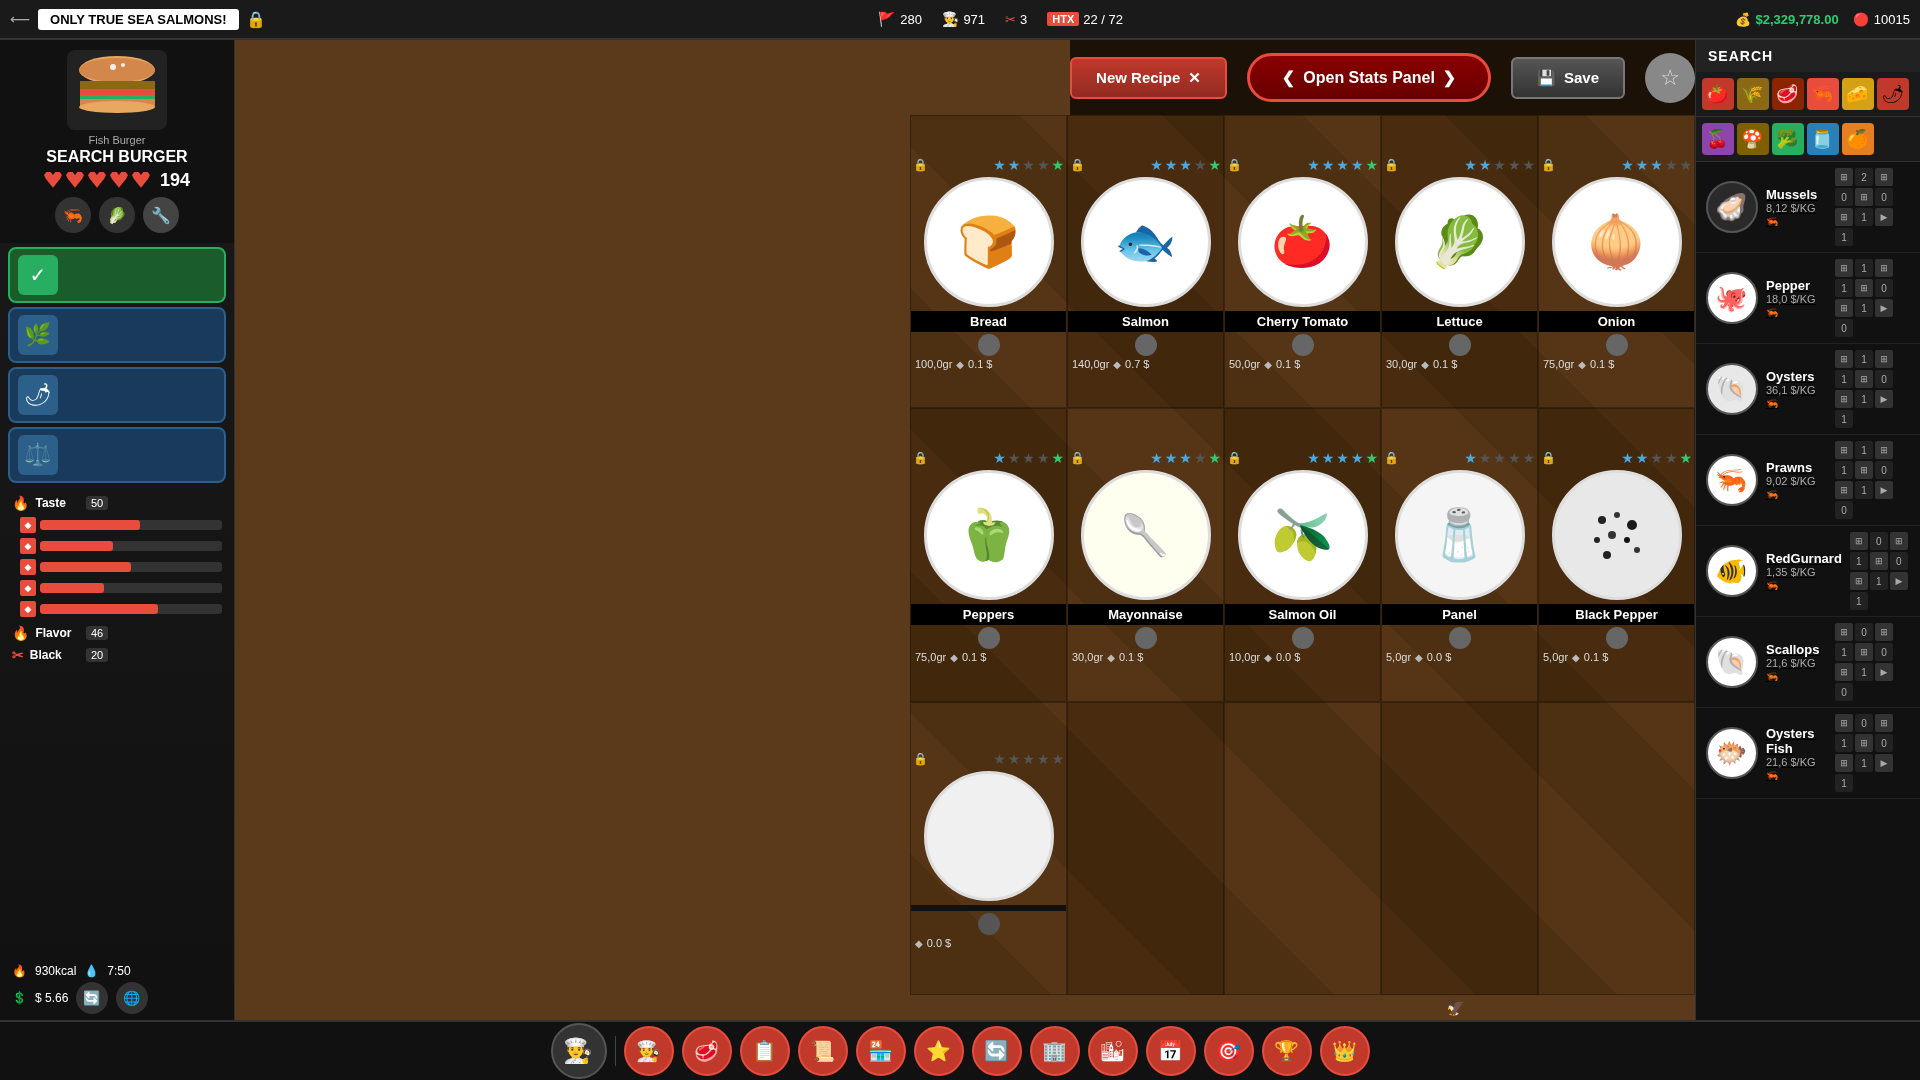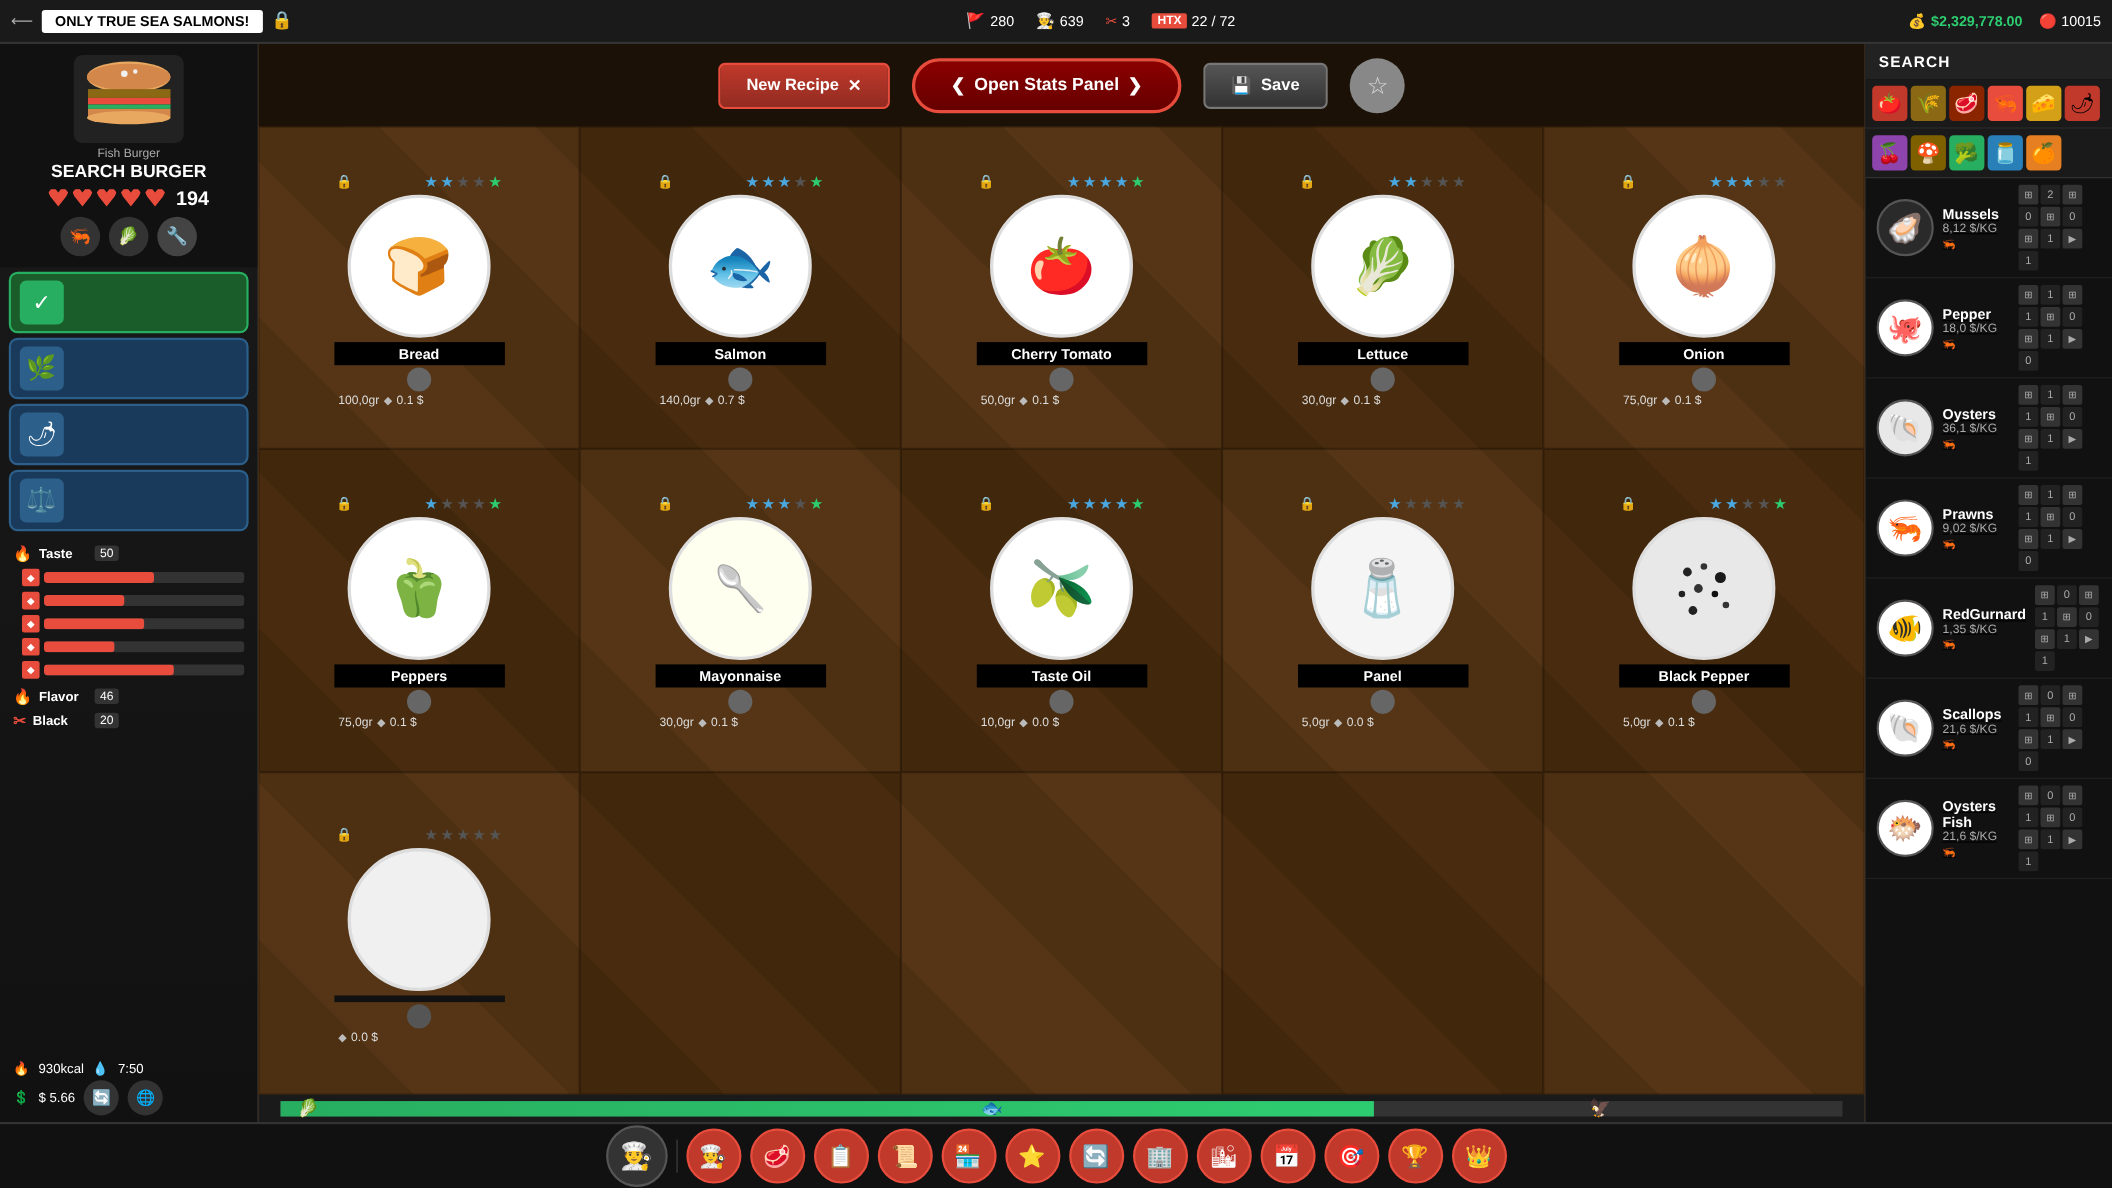--- a/index.html
+++ b/index.html
@@ -288,20 +288,21 @@
     }
 
     
     .center-panel {
       flex: 1;
       display: flex;
       flex-direction: column;
       background: #5a3a1a;
       position: relative;
       overflow: hidden;
+      align-items: flex-end;
     }
 
     .center-toolbar {
       height: 75px;
       background: rgba(0,0,0,0.7);
       display: flex;
       align-items: center;
       justify-content: center;
       gap: 20px;
       z-index: 10;
@@ -615,21 +616,21 @@
     <div class="top-bar-title">ONLY TRUE SEA SALMONS!</div>
     <span class="lock-icon">🔒</span>
   </div>
   <div class="top-bar-center">
     <div class="top-bar-stat">
       <span class="flag-icon">🚩</span>
       <span>280</span>
     </div>
     <div class="top-bar-stat">
       <span class="chef-icon">👨‍🍳</span>
-      <span>639</span>
+      <span>971</span>
     </div>
     <div class="top-bar-stat">
       <span style="color:#e74c3c;">✂</span>
       <span>3</span>
     </div>
     <div class="top-bar-stat">
       <span class="htx-badge">HTX</span>
       <span>22 / 72</span>
     </div>
   </div>
@@ -973,21 +974,21 @@
               <span class="star-blue">★</span>
                 <span class="star-blue">★</span>
                 <span class="star-blue">★</span>
                 <span class="star-blue">★</span>
                 <span class="star-green">★</span>
             </div>
           </div>
           <div class="ingredient-image-circle">
             <span class="ingredient-img">🫒</span>
           </div>
-          <div class="ingredient-name-bar">Taste Oil</div>
+          <div class="ingredient-name-bar">Salmon Oil</div>
           <div style="width:22px;height:22px;background:#666;border-radius:50%;margin-top:2px;"></div>
           <div class="ingredient-stats">
             <span class="ing-stat">10,0gr</span>
             <span class="ing-weight-icon">◆</span>
             <span class="ing-stat">0.0 $</span>
           </div>
         </div>
       </div>
 
       <div class="grid-cell">

